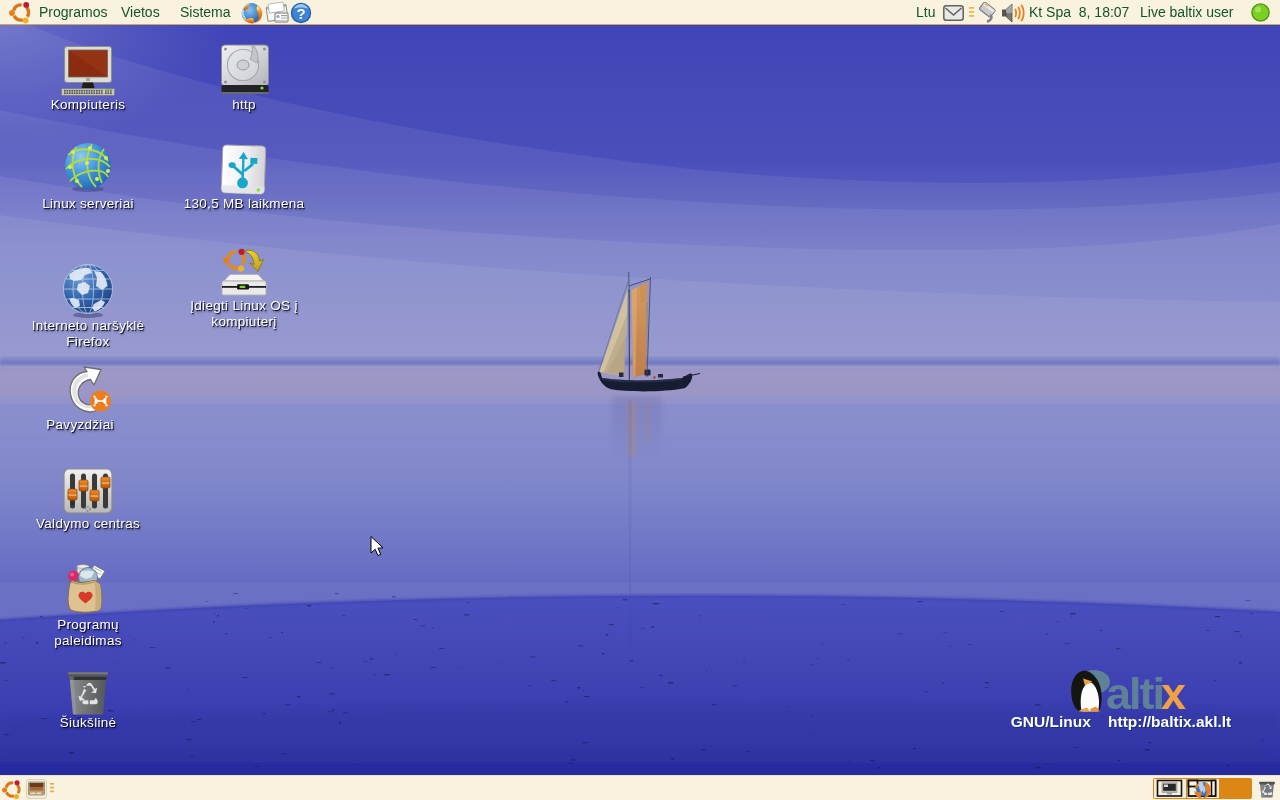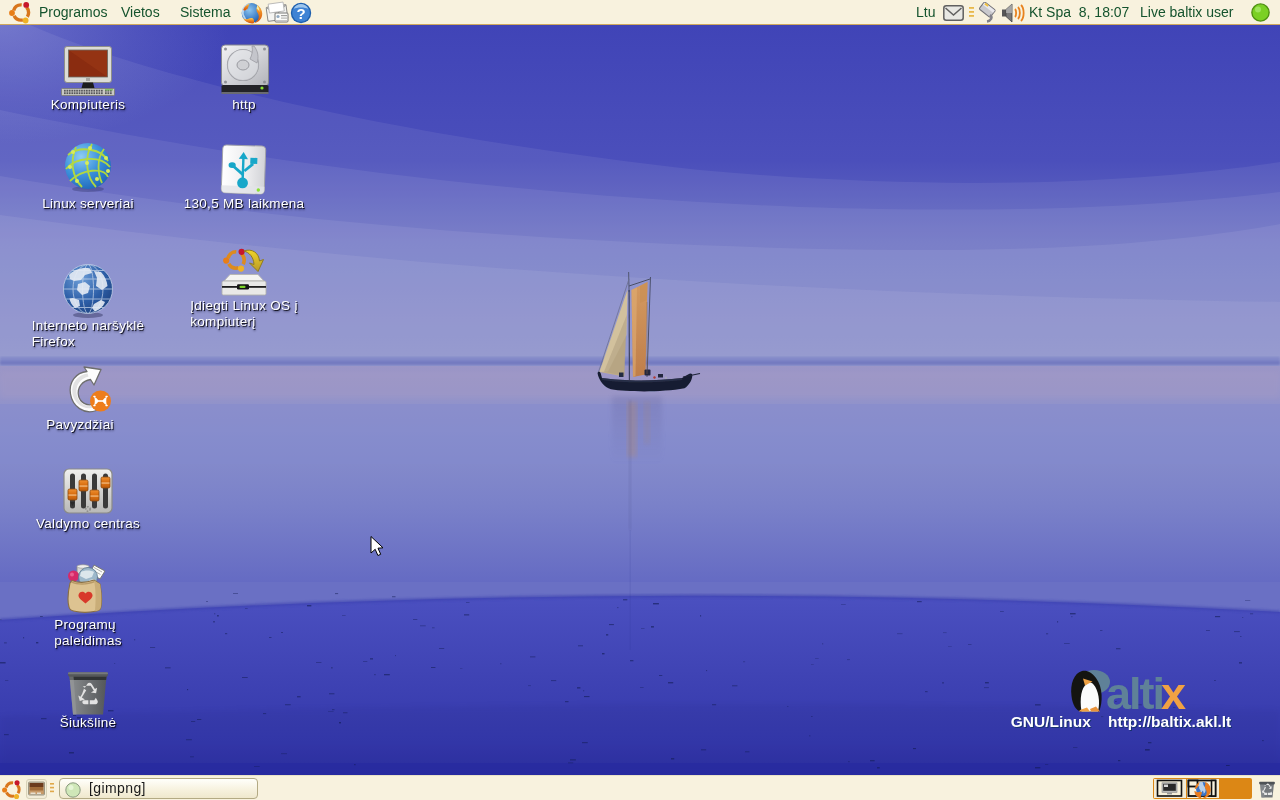--- a/index.html
+++ b/index.html
@@ -1,21 +1,21 @@
 <!DOCTYPE html>
 <html><head><meta charset="utf-8"><title>desktop</title>
 <style>
 *{margin:0;padding:0;box-sizing:border-box}
 html,body{width:1280px;height:800px;overflow:hidden;background:#6a70c4;font-family:"Liberation Sans",sans-serif}
 #root{position:relative;width:1280px;height:800px}
 .abs{position:absolute}
 #topbar{position:absolute;left:0;top:0;width:1280px;height:25px;background:#f8f2de;border-bottom:1px solid #cfa85e;z-index:30}
 #botbar{position:absolute;left:0;top:775px;width:1280px;height:25px;background:#f8f2de;border-top:1px solid #e8e2c8;z-index:30}
 .mtxt{position:absolute;top:0;height:24px;line-height:24px;font-size:14px;color:#14532d}
-.dlabel{position:absolute;color:#fff;font-size:13.5px;letter-spacing:0.3px;line-height:16px;white-space:nowrap;transform:translateX(-50%);text-shadow:1px 1px 0 rgba(10,10,20,0.85),1px 2px 2px rgba(0,0,30,0.5);z-index:10}
+.dlabel{position:absolute;color:#fff;font-size:13.5px;letter-spacing:0.3px;line-height:16px;text-align:center;white-space:nowrap;transform:translateX(-50%);text-shadow:1px 1px 0 rgba(10,10,20,0.85),1px 2px 2px rgba(0,0,30,0.5);z-index:10}
 #wall{position:absolute;left:0;top:0;z-index:1}
 .icon{position:absolute;z-index:10}
 </style></head>
 <body>
 <div id="root">
 <svg id="wall" width="1280" height="800" viewBox="0 0 1280 800">
 <defs>
 <linearGradient id="sky" x1="0" y1="0" x2="0" y2="1">
  <stop offset="0" stop-color="#4044b7"></stop>
           <stop offset="0.4" stop-color="#4b4fbb"></stop>
@@ -654,27 +654,20 @@
   <rect x="2.5" y="10.5" width="14" height="3.5" fill="#c89a68"></rect>
   <rect x="3.5" y="12.5" width="5" height="1.5" fill="#e8e0d0"></rect>
   <rect x="10" y="12.5" width="4" height="1.5" fill="#e8e0d0"></rect>
  </svg>
 </div>
 <svg class="abs" style="left:50px;top:7px" width="6" height="11" viewBox="0 0 6 11">
  <rect x="0" y="0" width="4" height="1.6" fill="#e0a84a"></rect>
         <rect x="0" y="3.8" width="4" height="1.6" fill="#e0a84a"></rect>
         <rect x="0" y="7.6" width="4" height="1.6" fill="#e0a84a"></rect>
 </svg>
-<div class="abs" style="left:59px;top:2px;width:199px;height:21px;border:1px solid #b3aa84;border-radius:4px;background:linear-gradient(#fffffb,#f7f2df 55%,#efe8cd)">
- <svg class="abs" style="left:5px;top:2.5px" width="16" height="16" viewBox="0 0 16 16">
-  <circle cx="8" cy="8" r="7.2" fill="#cfe7b8" stroke="#8a9a80" stroke-width="1"></circle>
-  <circle cx="6" cy="5.5" r="2.5" fill="#e8f6da" opacity="0.9"></circle>
- </svg>
- <span style="position:absolute;left:29px;top:0;height:19px;line-height:19px;font-size:14px;letter-spacing:0.4px;color:#1a1a1a">[gimpng]</span>
-</div>
 <div class="abs" style="left:1153px;top:2px;width:99px;height:21px;background:#dc8715;border-radius:2px">
  <div class="abs" style="left:1px;top:1px;width:32px;height:19px;background:#f2ecd8"></div>
  <svg class="abs" style="left:1px;top:1px" width="32" height="19" viewBox="0 0 32 19">
   <rect x="3.5" y="1.5" width="24" height="15.5" fill="#f6f0dc" stroke="#111" stroke-width="1.6"></rect>
   <rect x="8" y="3.8" width="15" height="9.5" fill="#b8b8b8" stroke="#888" stroke-width="0.6"></rect>
   <rect x="9.2" y="4.8" width="12.6" height="7" fill="#282828"></rect>
   <rect x="10" y="5.5" width="4" height="2.5" fill="#d8d8d8"></rect>
   <rect x="13" y="13.8" width="5" height="1.6" fill="#989898"></rect>
  </svg>
  <div class="abs" style="left:34px;top:1px;width:32px;height:19px;background:#f2ecd8"></div>

